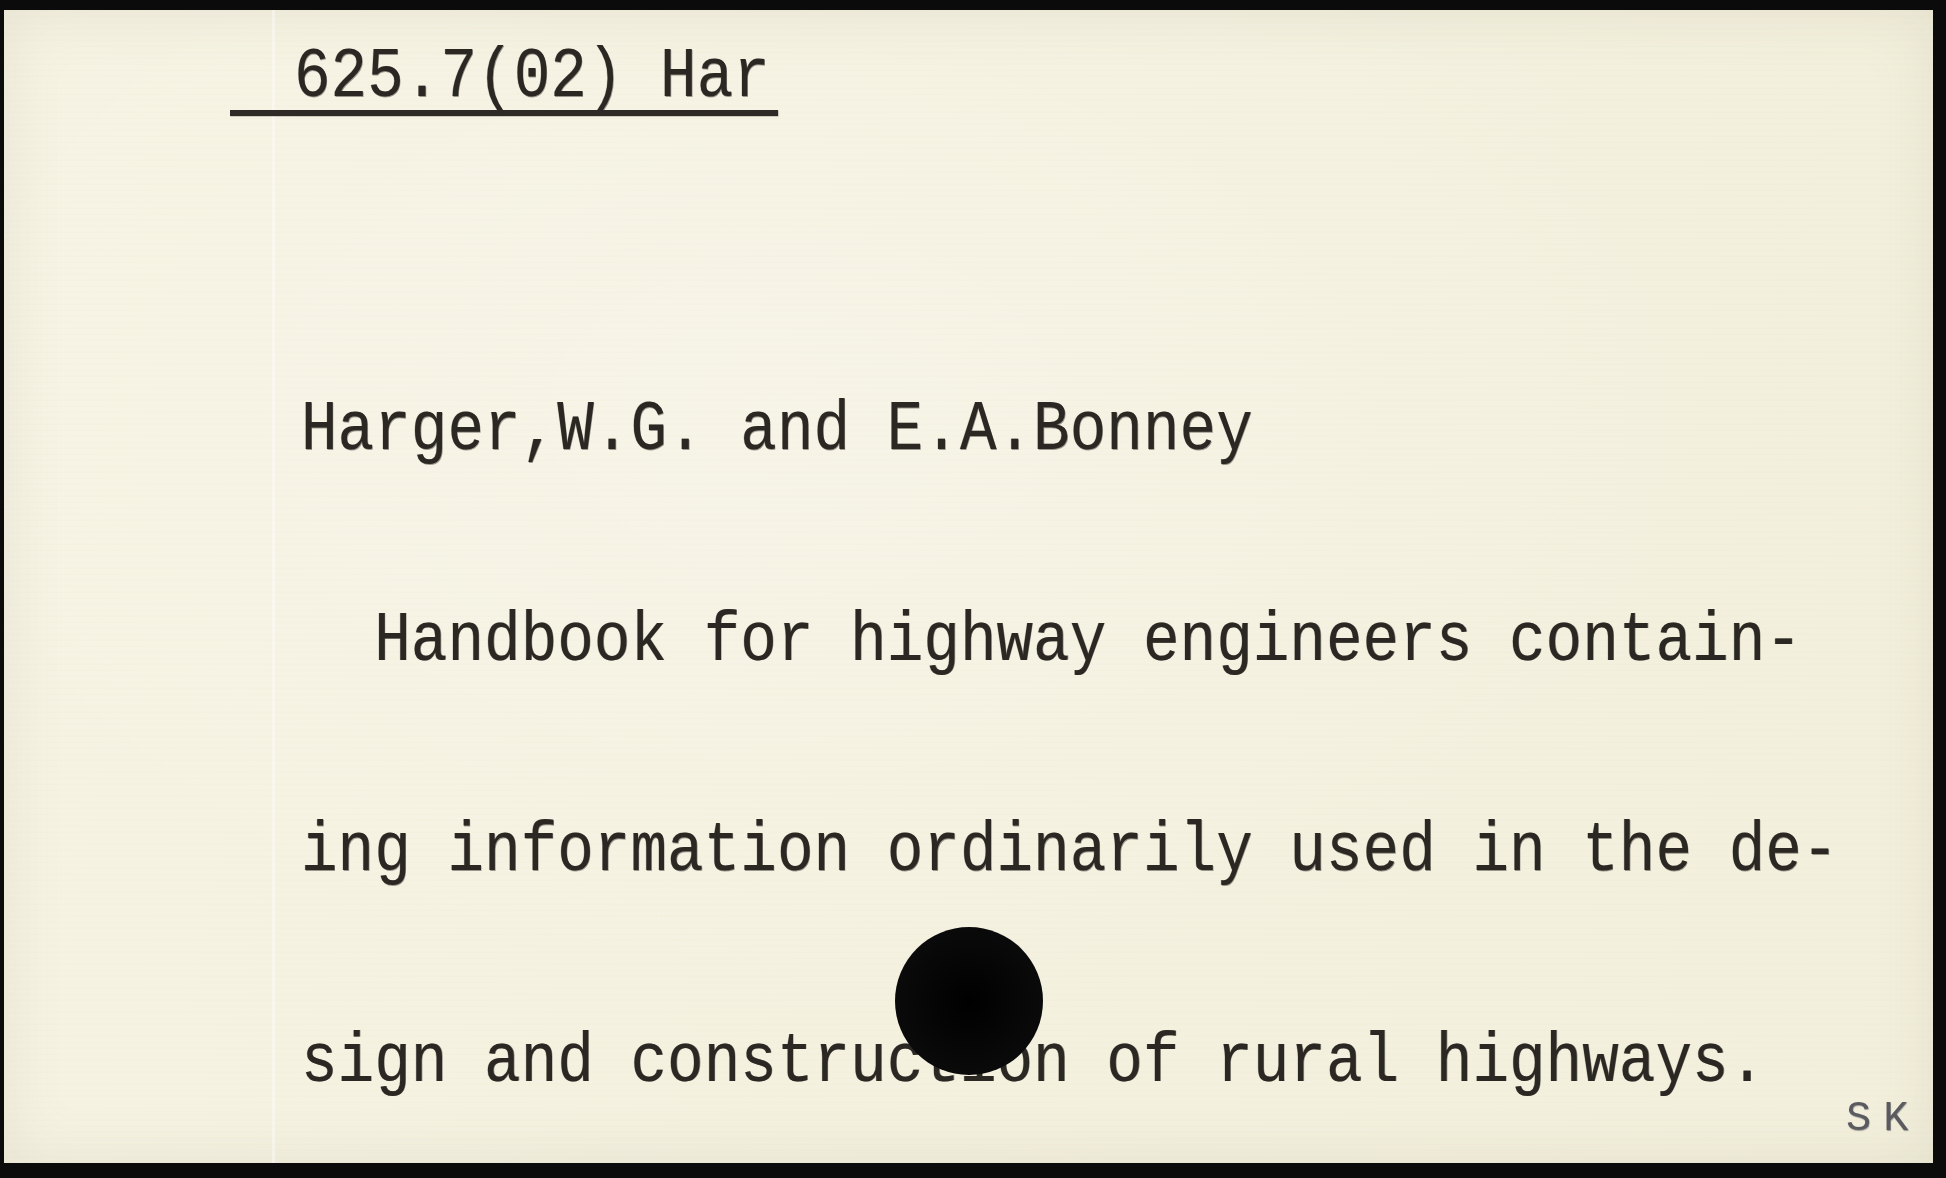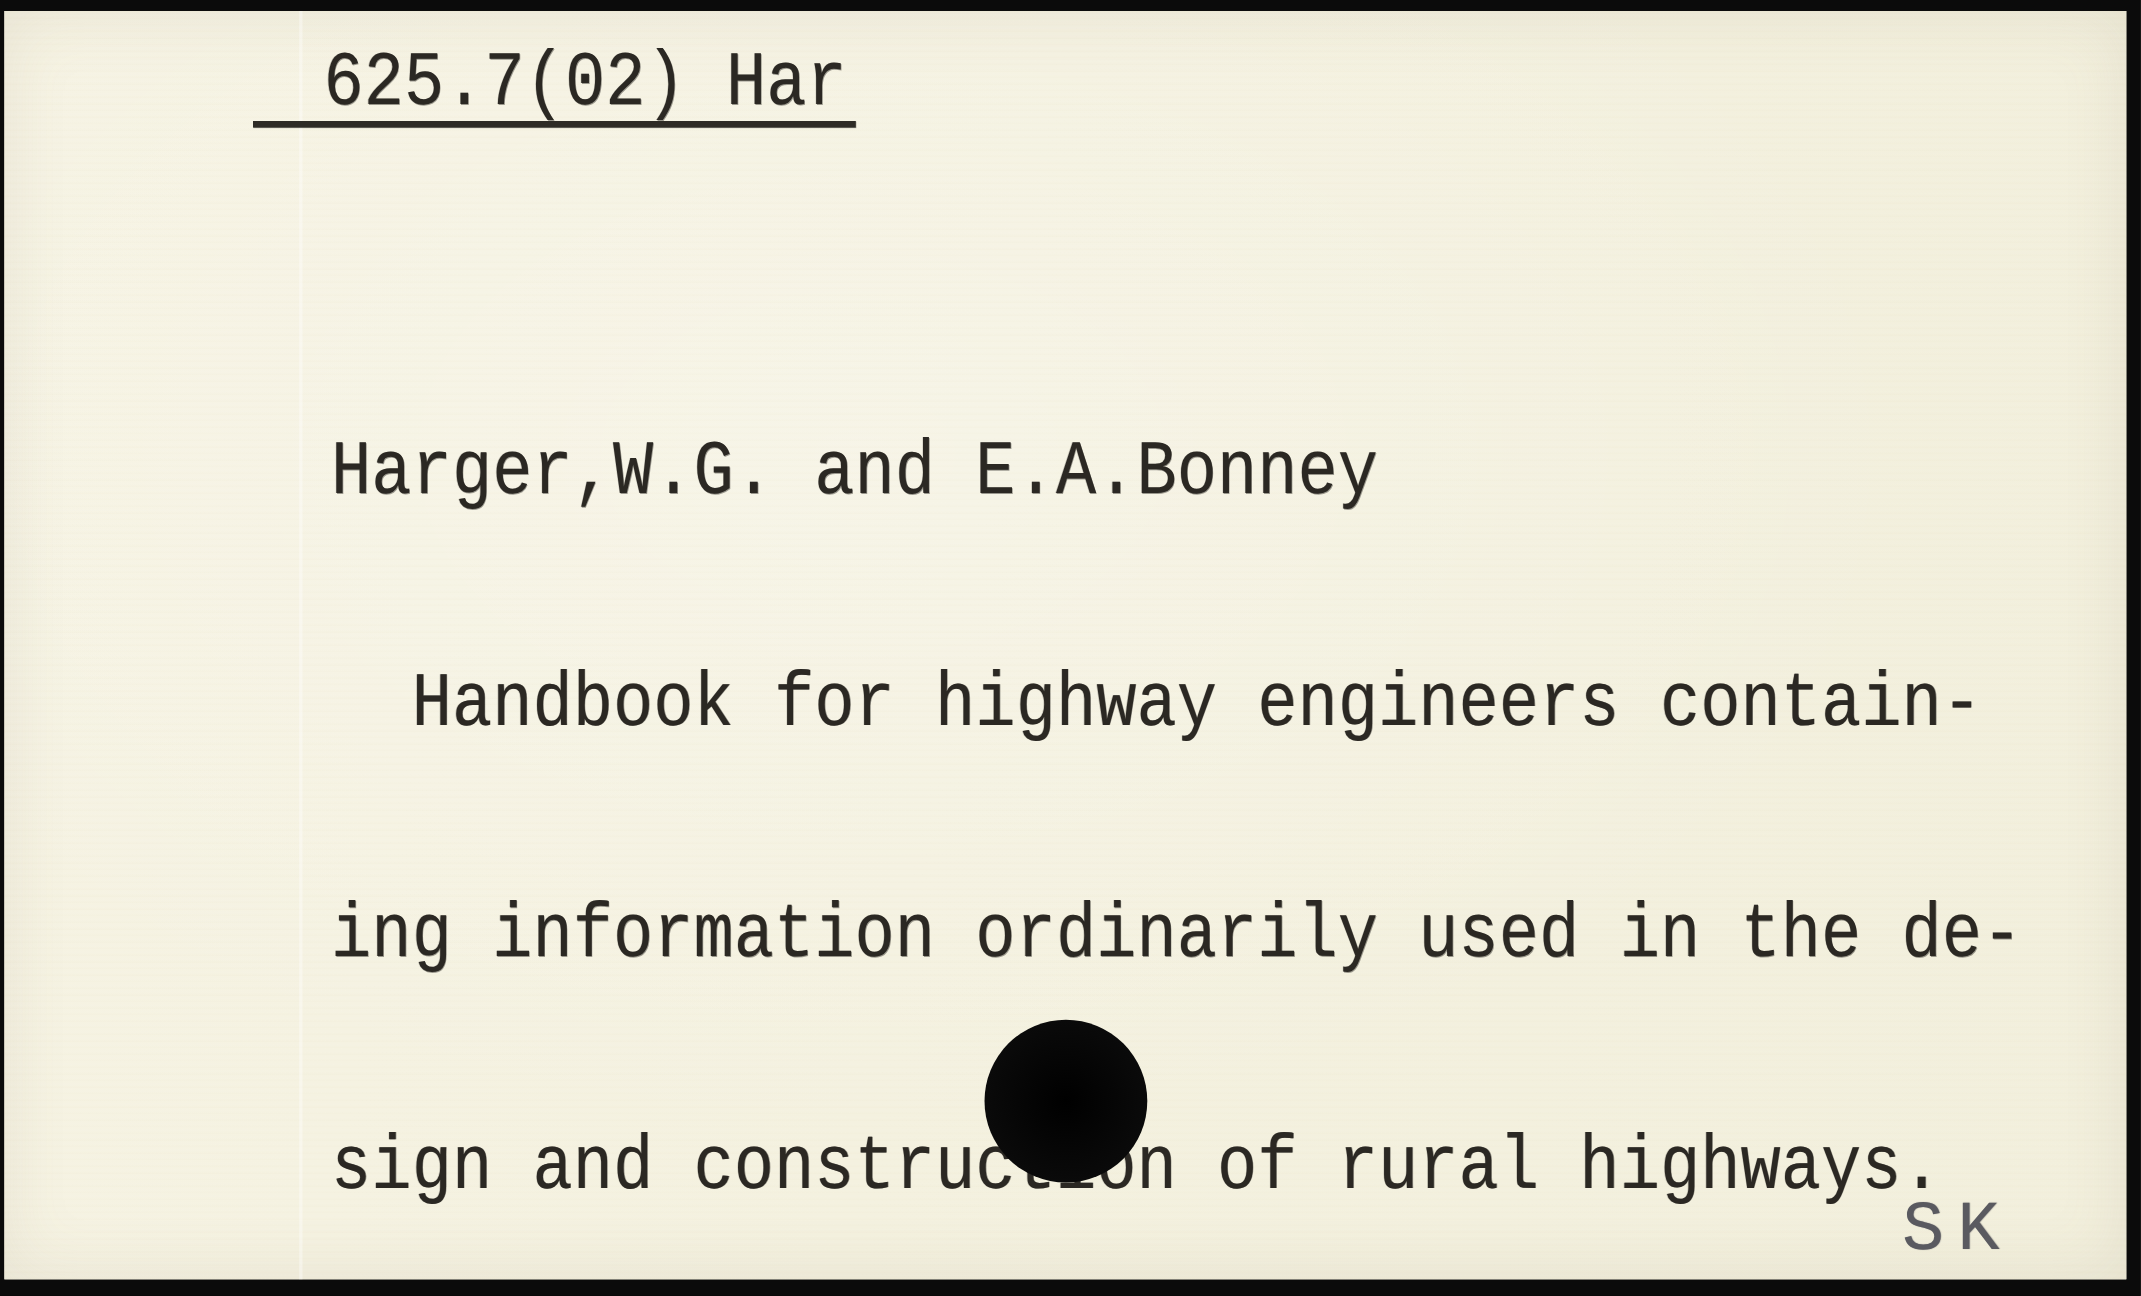--- a/index.html
+++ b/index.html
@@ -80,23 +80,23 @@
     left: 891px;
     top: 917px;
     width: 148px;
     height: 148px;
     border-radius: 50%;
     background: radial-gradient(circle at 50% 50%, #000 0%, #0a0a0a 70%, #1c1a16 92%, rgba(30,28,24,0) 100%);
   }
 
   .stamp {
     position: absolute;
-    left: 1725px;
+    left: 1842px;
     top: 1074px;
-    font-size: 64px;
+    font-size: 42px;
     line-height: 70px;
     letter-spacing: 12px;
     color: #4e4e56;
     opacity: 0.92;
     white-space: pre;
     text-shadow: 0.5px 0.5px 1px rgba(60,60,70,0.5);
   }
 
   
   .grain {

